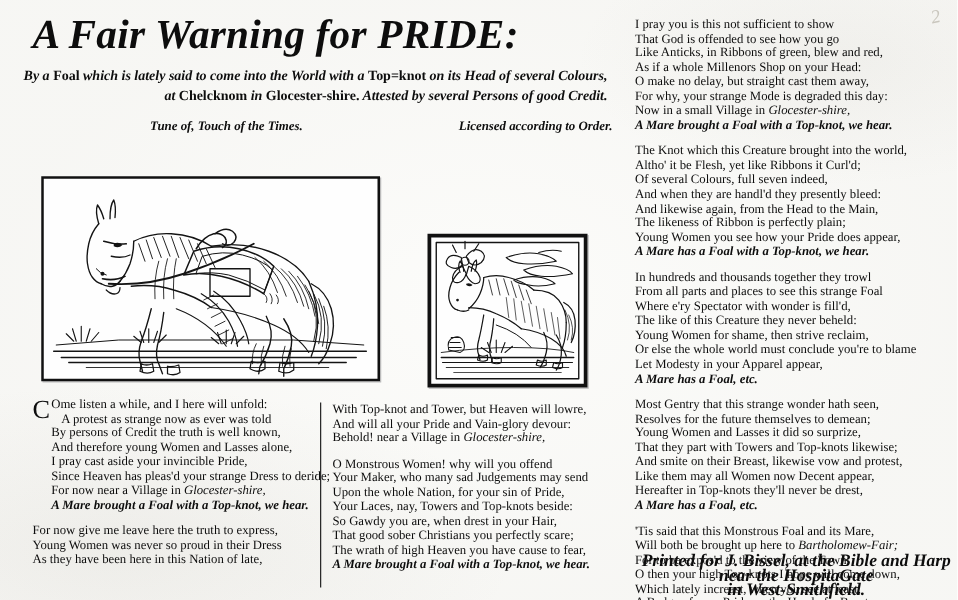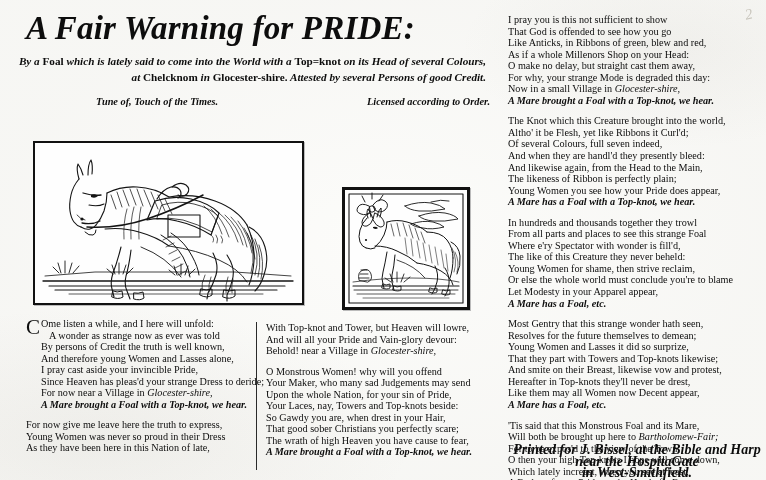--- a/index.html
+++ b/index.html
@@ -49,21 +49,21 @@
     font-size: 11.2px;
     line-height: 1.42;
     text-align: right;
     padding: 9px 14px 0 18px;
     font-weight: 600;
   }
   #subtitle b { font-weight: 800; font-style: normal; }
   #credit-row {
     display: flex;
     justify-content: space-between;
-    padding: 10px 10px 0 96px;
+    padding: 10px 10px 0 120px;
     font-size: 10.3px;
     font-style: italic;
     font-weight: 700;
   }
   #credit-row b { font-weight: 800; }
 
   
   #cut-large {
     position: absolute;
     left: 33px; top: 141px;
@@ -337,21 +337,21 @@
       </g>
     </svg>
   </div>
 
   <div id="col-rule-1"></div>
 
   <div id="col-left" class="verse-col">
       <div class="stanza" id="dropcap-stanza">
         <span id="dropcap">C</span>
         <span class="line">Ome listen a while, and I here will unfold:</span>
-        <span class="line indent-1">A wonder as strange now as ever was told</span>
+        <span class="line indent-1">A protest as strange now as ever was told</span>
         <span class="line">By persons of Credit the truth is well known,</span>
         <span class="line">And therefore young Women and Lasses alone,</span>
         <span class="line">I pray cast aside your invincible Pride,</span>
         <span class="line">Since Heaven has pleas'd your strange Dress to deride;</span>
         <span class="line"><span>For now near a Village in </span><i>Glocester-shire,</i><span></span></span>
         <span class="line refrain"><span>A Mare brought a Foal with a </span><b>Top-knot</b><span>, we hear.</span></span>
       </div>
       <div class="stanza">
         <span class="line">For now give me leave here the truth to express,</span>
         <span class="line">Young Women was never so proud in their Dress</span>
@@ -405,22 +405,22 @@
         <span class="line">Or else the whole world must conclude you're to blame</span>
         <span class="line">Let Modesty in your Apparel appear,</span>
         <span class="line refrain">A Mare has a Foal, etc.</span>
       </div>
       <div class="stanza">
         <span class="line">Most Gentry that this strange wonder hath seen,</span>
         <span class="line">Resolves for the future themselves to demean;</span>
         <span class="line">Young Women and Lasses it did so surprize,</span>
         <span class="line">That they part with Towers and Top-knots likewise;</span>
         <span class="line">And smite on their Breast, likewise vow and protest,</span>
+        <span class="line">Like them may all Women now Decent appear,</span>
         <span class="line">Hereafter in Top-knots they'll never be drest,</span>
-        <span class="line">Like them may all Women now Decent appear,</span>
         <span class="line refrain">A Mare has a Foal, etc.</span>
       </div>
       <div class="stanza">
         <span class="line">'Tis said that this Monstrous Foal and its Mare,</span>
         <span class="line"><span>Will both be brought up here to </span><i>Bartholomew-Fair;</i><span></span></span>
         <span class="line">For to be expos'd to the view of the Town,</span>
         <span class="line">O then your high Top-knots I hope will come down,</span>
         <span class="line">Which lately increast, when you see at least,</span>
         <span class="line">A Badge of your Pride on the Head of a Beast,</span>
       </div>

